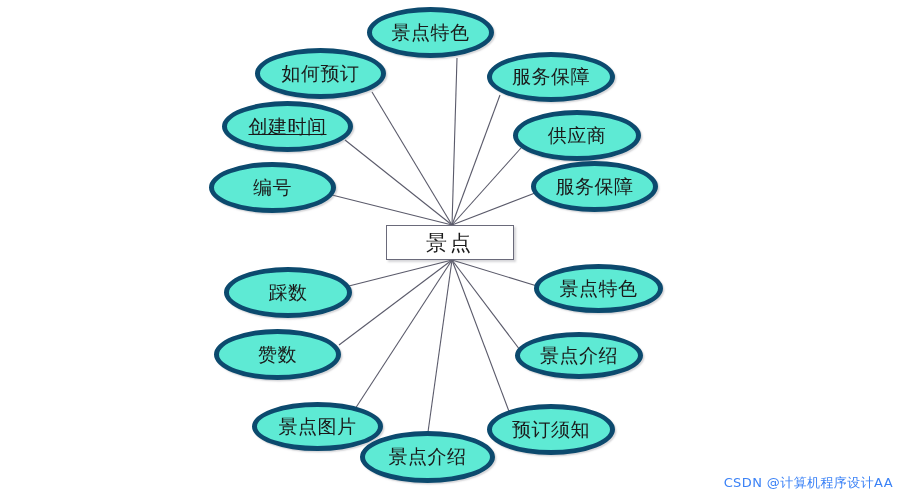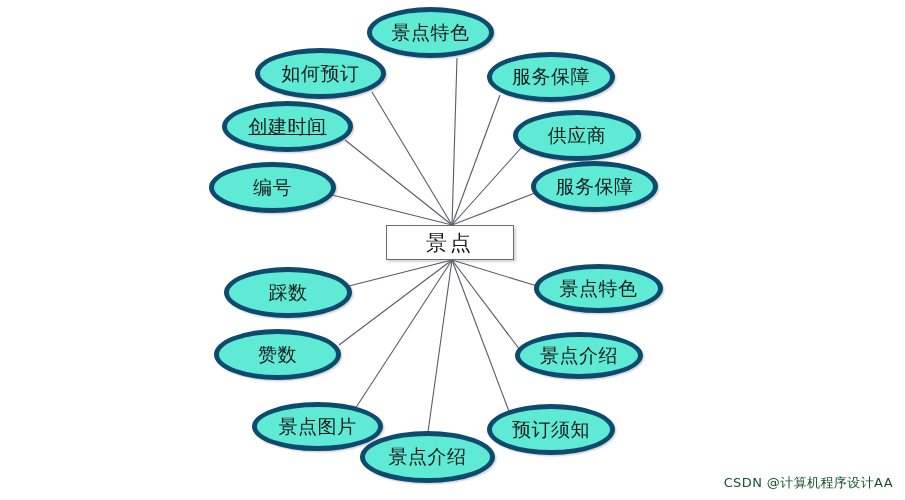--- a/index.html
+++ b/index.html
@@ -49,21 +49,21 @@
     font-size: 21px;
     letter-spacing: 3px;
     z-index: 4;
     box-shadow: 2px 2px 2px rgba(120,120,130,0.30);
   }
   .watermark {
     position: absolute;
     right: 12px;
     bottom: 8px;
     font-size: 13px;
-    color: #14532d;
+    color: #3b82f6;
     letter-spacing: 0.4px;
     z-index: 6;
     white-space: nowrap;
     font-family: "DejaVu Sans", "Liberation Sans", sans-serif;
   }
 </style>
 </head>
 <body>
 
 <div id="canvas">

